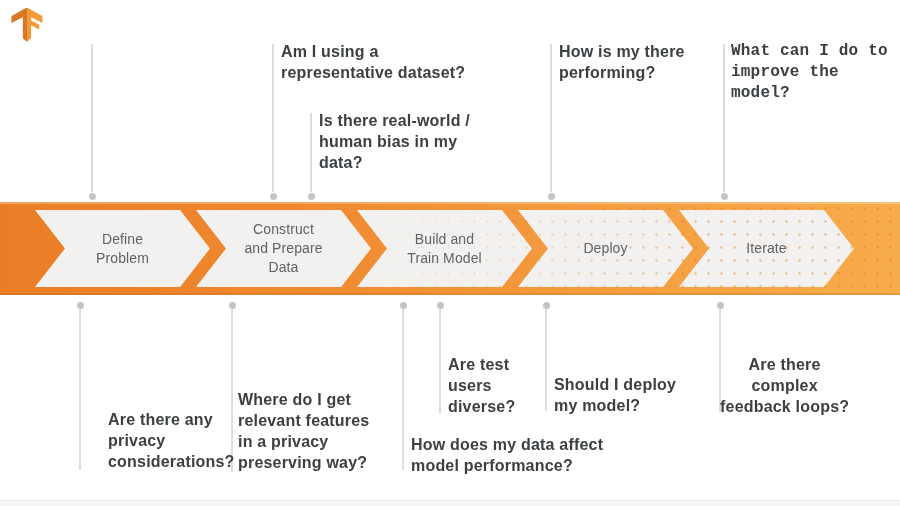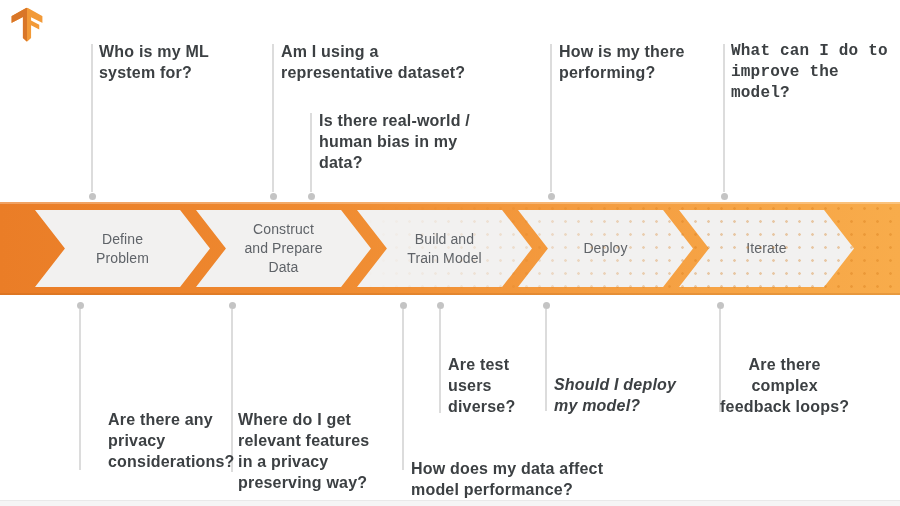--- a/index.html
+++ b/index.html
@@ -72,22 +72,20 @@
 
   <div class="vline" style="left:310px;top:113px;height:79px;"></div>
   <div class="dot" style="left:308px;top:193px;"></div>
 
   <div class="vline" style="left:550px;top:44px;height:148px;"></div>
   <div class="dot" style="left:548px;top:193px;"></div>
 
   <div class="vline" style="left:723px;top:44px;height:148px;"></div>
   <div class="dot" style="left:721px;top:193px;"></div>
 
-  <div class="q" style="left:99px;top:41px;">Who is my ML
-system for?</div>
   <div class="q" style="left:281px;top:41px;">Am I using a
 representative dataset?</div>
   <div class="q" style="left:319px;top:110px;">Is there real-world /
 human bias in my
 data?</div>
   <div class="q" style="left:559px;top:41px;">How is my there
 performing?</div>
   <div class="q" style="left:731px;top:41px;font-family:Liberation Mono, monospace;">What can I do to
 improve the model?</div>
 
@@ -127,29 +125,29 @@
 
   <div class="dot" style="left:543px;top:302px;"></div>
   <div class="vline" style="left:545px;top:309px;height:102px;"></div>
 
   <div class="dot" style="left:717px;top:302px;"></div>
   <div class="vline" style="left:719px;top:309px;height:103px;"></div>
 
   <div class="q" style="left:88px;top:409px;margin-left:20px;">Are there any
 privacy
 considerations?</div>
-  <div class="q" style="left:238px;top:389px;margin-top:20px;">Where do I get
+  <div class="q" style="left:238px;top:389px;">Where do I get
 relevant features
 in a privacy
 preserving way?</div>
   <div class="q" style="left:448px;top:354px;">Are test
 users
 diverse?</div>
-  <div class="q" style="left:554px;top:374px;font-style:italic;">Should I deploy
+  <div class="q" style="left:554px;top:374px;">Should I deploy
 my model?</div>
-  <div class="q" style="left:411px;top:458px;">How does my data affect
+  <div class="q" style="left:411px;top:434px;">How does my data affect
 model performance?</div>
   <div class="q" style="left:720px;top:354px;text-align:center;">Are there
 complex
 feedback loops?</div>
 
   <div class="footer-strip"></div>
 </div>
 
 </body></html>

